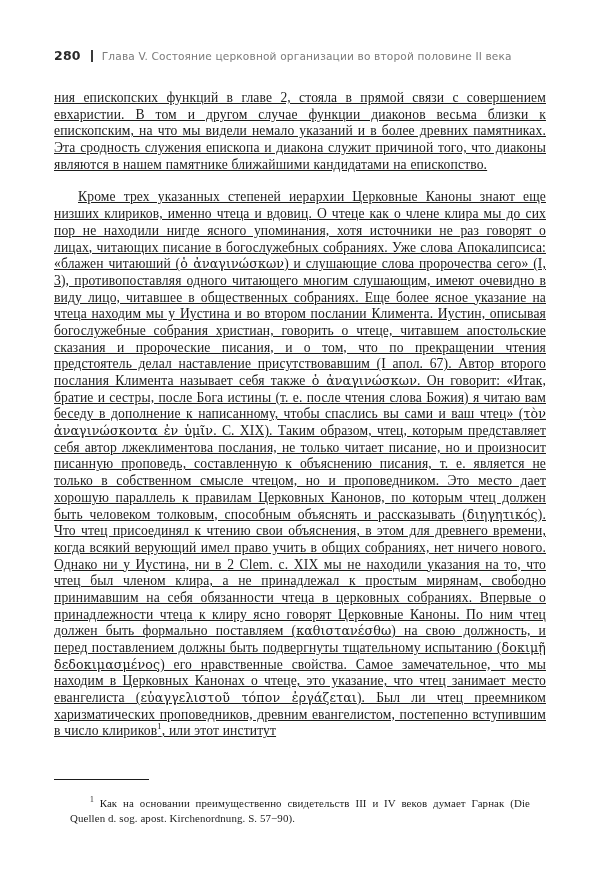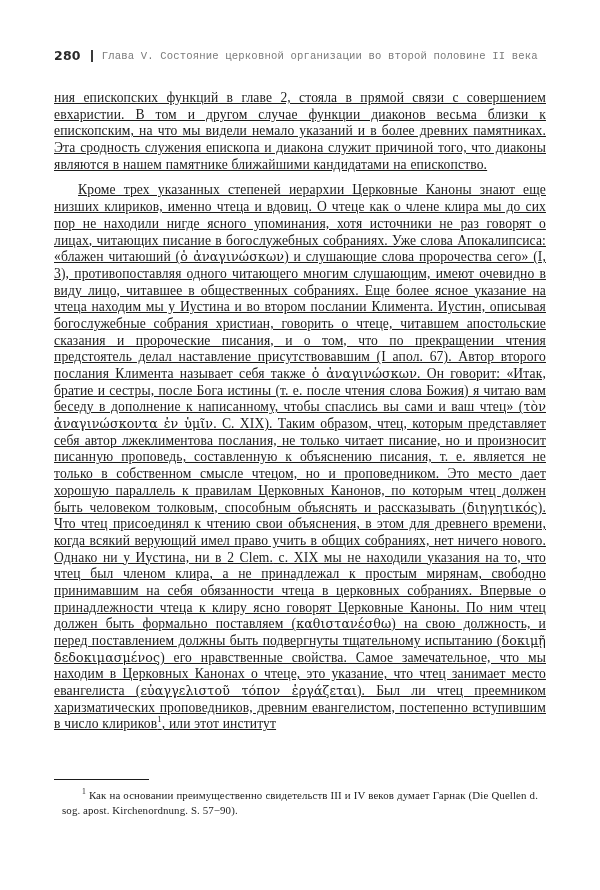--- a/index.html
+++ b/index.html
@@ -47,21 +47,20 @@
     width: 2px;
     height: 12px;
     background: #3a3a3a;
     margin: 0 9px 0 10px;
     flex: none;
   }
   .head-title {
     font-size: 10.6px;
     color: #7a7a7a;
     letter-spacing: 0.15px;
-    font-family: Liberation Mono, monospace;
   }
 
   
   .textblock {
     position: absolute;
     left: 54px;
     top: 90px;
     width: 492px;
   }
   .para {
@@ -69,21 +68,21 @@
     font-size: 13.6px;
     line-height: 16.68px;
     text-align: justify;
     text-justify: inter-word;
     hyphens: manual;
     letter-spacing: 0.01em;
     word-spacing: 0.01em;
     text-decoration: underline;
   }
   .para + .para {
-    margin-top: 9px;
+    margin-top: 16px;
   }
   .indent {
     text-indent: 24px;
   }
   .gr {
     font-family: "DejaVu Serif", serif;
     font-size: 12.6px;
     letter-spacing: 0.01em;
   }
   .lat {
@@ -102,21 +101,21 @@
     top: 779px;
     width: 492px;
   }
   .footnote-rule {
     width: 95px;
     height: 1.3px;
     background: #1b1b1b;
     margin: 0 0 7px 0;
   }
   .footnote {
-    margin: 8px;
+    margin: 16px;
     font-size: 10.9px;
     line-height: 14.4px;
     text-align: justify;
     text-indent: 20px;
     letter-spacing: 0.01em;
   }
   .footnote sup.fn {
     font-size: 7.6px;
   }
 </style>

